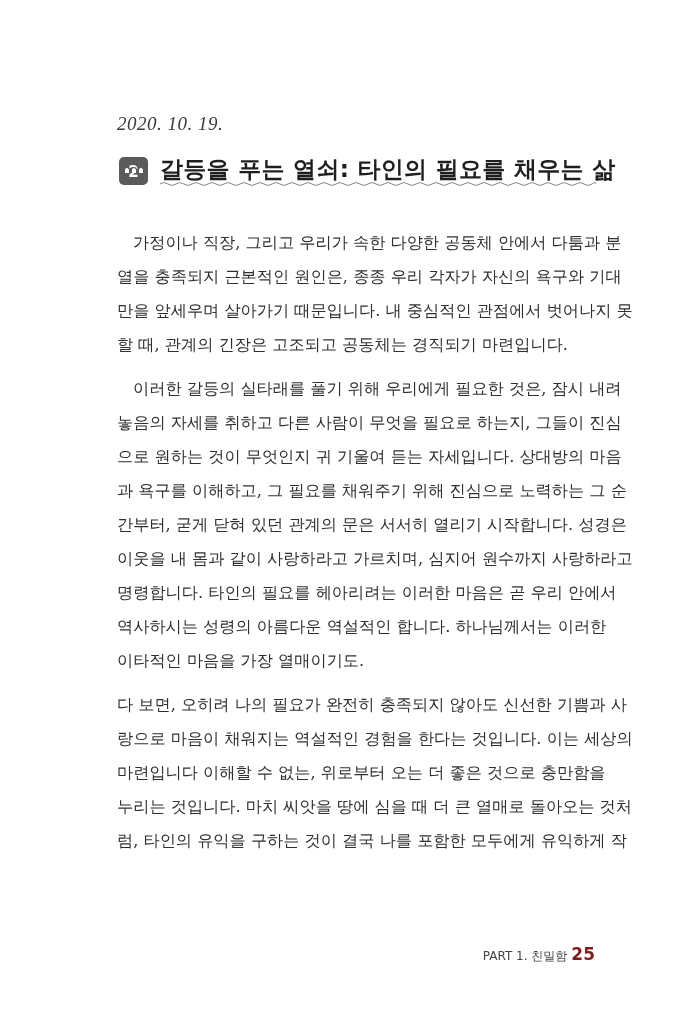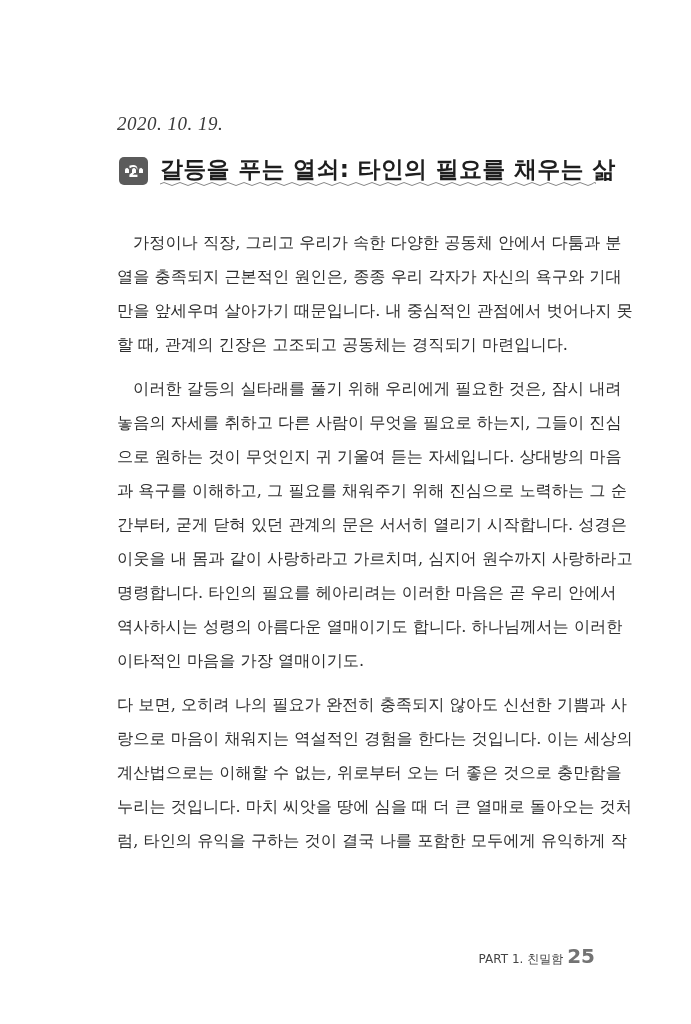--- a/index.html
+++ b/index.html
@@ -42,21 +42,21 @@
   .body-text .line.last { text-align-last: left; }
   .body-text .line.indent { padding-left: 16px; }
   .p1 { top: 226px; }
   .p2 { top: 372px; }
   .p3 { top: 688px; }
   .footer {
     position: absolute; right: 96px; top: 944px;
     font-family: "DejaVu Sans", sans-serif; font-size: 12px; color: #444;
     display: flex; align-items: baseline; gap: 4px;
   }
-  .footer .pnum { font-size: 20px; font-weight: bold; color: #737373; }
+  .footer .pnum { font-size: 17px; font-weight: bold; color: #7f1d1d; }
 </style>
 </head>
 <body>
 
 <div class="date">2020. 10. 19.</div>
 
 <div class="title-row">
   <div class="cal-icon">
     <div class="cal-rings"><span></span><span></span><span></span></div>
     <span>2</span>
@@ -76,28 +76,28 @@
 </div>
 
 <div class="body-text p2">
   <span class="line indent">이러한 갈등의 실타래를 풀기 위해 우리에게 필요한 것은, 잠시 내려</span>
   <span class="line">놓음의 자세를 취하고 다른 사람이 무엇을 필요로 하는지, 그들이 진심</span>
   <span class="line">으로 원하는 것이 무엇인지 귀 기울여 듣는 자세입니다. 상대방의 마음</span>
   <span class="line">과 욕구를 이해하고, 그 필요를 채워주기 위해 진심으로 노력하는 그 순</span>
   <span class="line">간부터, 굳게 닫혀 있던 관계의 문은 서서히 열리기 시작합니다. 성경은</span>
   <span class="line">이웃을 내 몸과 같이 사랑하라고 가르치며, 심지어 원수까지 사랑하라고</span>
   <span class="line">명령합니다. 타인의 필요를 헤아리려는 이러한 마음은 곧 우리 안에서</span>
-  <span class="line">역사하시는 성령의 아름다운 열매이기도 합니다. 하나님께서는 이러한</span>
+  <span class="line">역사하시는 성령의 아름다운 역설적인 합니다. 하나님께서는 이러한</span>
   <span class="line last">이타적인 마음을 가장 열매이기도.</span>
 </div>
 
 <div class="body-text p3">
   <span class="line">다 보면, 오히려 나의 필요가 완전히 충족되지 않아도 신선한 기쁨과 사</span>
   <span class="line">랑으로 마음이 채워지는 역설적인 경험을 한다는 것입니다. 이는 세상의</span>
-  <span class="line">계산법으로는 이해할 수 없는, 위로부터 오는 더 좋은 것으로 충만함을</span>
+  <span class="line">마련입니다 이해할 수 없는, 위로부터 오는 더 좋은 것으로 충만함을</span>
   <span class="line">누리는 것입니다. 마치 씨앗을 땅에 심을 때 더 큰 열매로 돌아오는 것처</span>
   <span class="line">럼, 타인의 유익을 구하는 것이 결국 나를 포함한 모두에게 유익하게 작</span>
 </div>
 
 <div class="footer">
   <span>PART 1. 친밀함</span>
   <span class="pnum">25</span>
 </div>
 
 </body></html>

